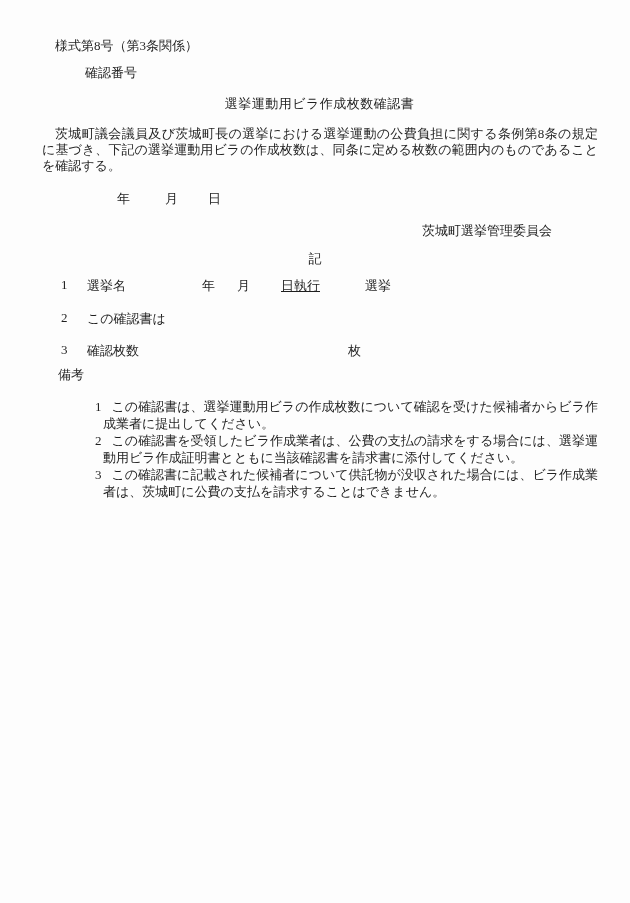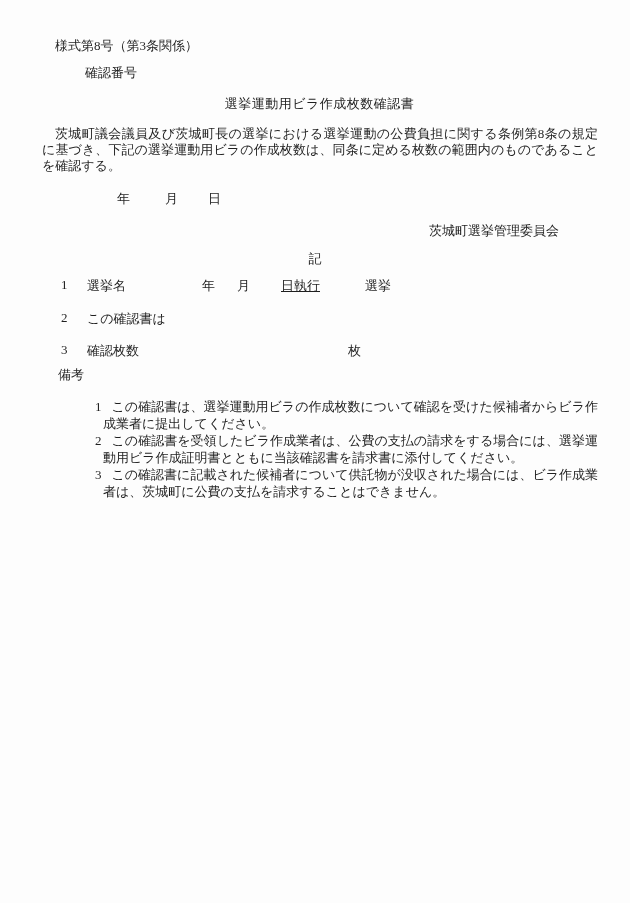--- a/index.html
+++ b/index.html
@@ -25,21 +25,21 @@
     text-indent: 13px;
     line-height: 16px;
     white-space: normal;
   }
 
   .row-date  { top: 190px; left: 0; right: 0; height: 16px; }
   .d-year  { left: 117px; }
   .d-month { left: 165px; }
   .d-day   { left: 208px; }
 
-  .committee { top: 222px; right: 71px; text-align: center; }
+  .committee { top: 222px; right: 78px; text-align: center; }
   .ki-label  { left: 0; right: 0; top: 250px; text-align: center; }
 
   .row-item { left: 0; right: 0; height: 16px; }
   .row-item1 { top: 277px; }
   .row-item2 { top: 310px; }
   .row-item3 { top: 342px; }
   .i-num    { left: 61px; }
   .i-label  { left: 87px; }
   .i1-year  { left: 202px; }
   .i1-month { left: 237px; }

